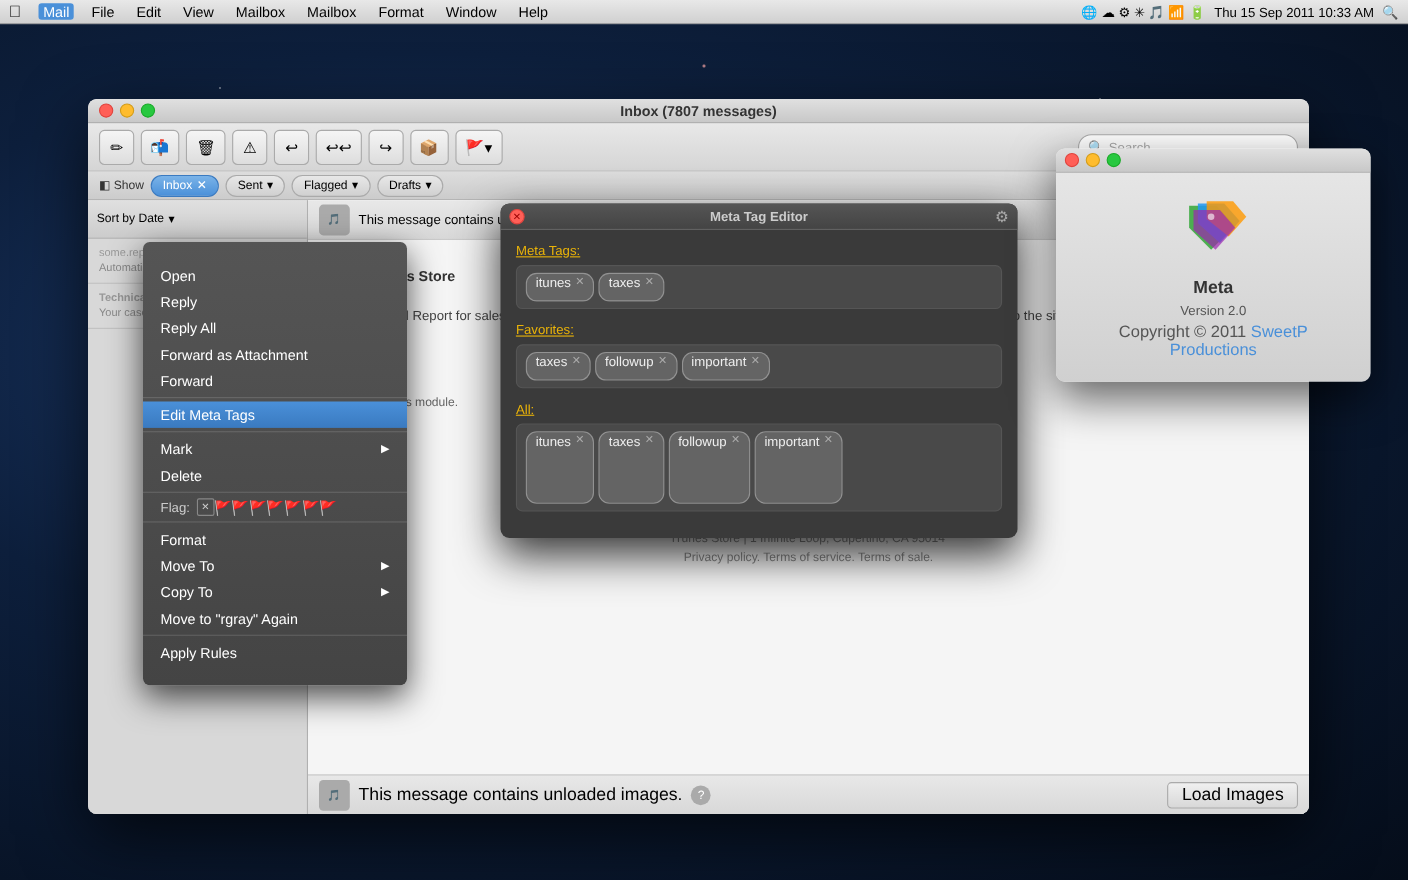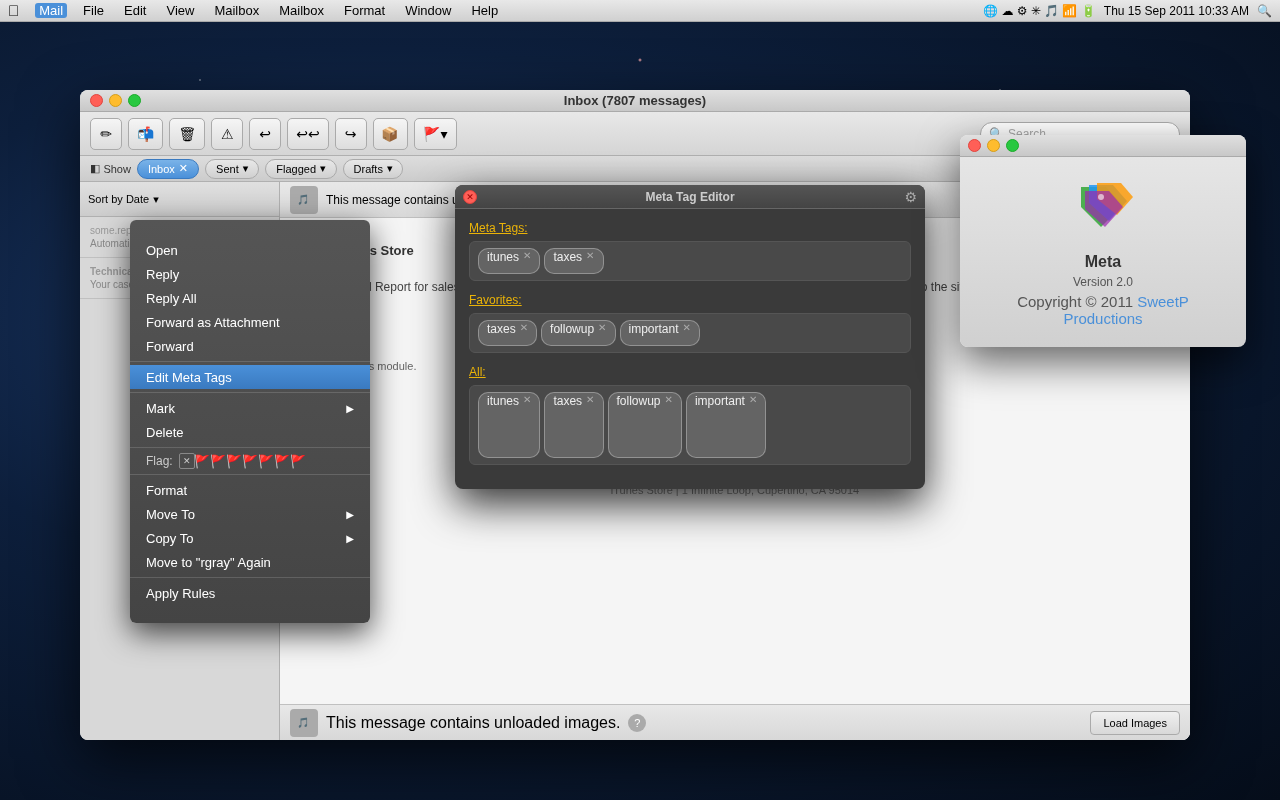--- a/index.html
+++ b/index.html
@@ -291,21 +291,21 @@
       padding: 0 10px;
       gap: 8px;
     }
     .load-images-btn {
       margin-left: auto;
       height: 24px;
       padding: 0 12px;
       background: linear-gradient(to bottom, #f0f0f0, #d8d8d8);
       border: 1px solid #aaa;
       border-radius: 4px;
-      font-size: 11px;
+      font-size: 16px;
       cursor: pointer;
       display: flex;
       align-items: center;
     }
     .help-circle {
       width: 18px;
       height: 18px;
       background: #aaa;
       border-radius: 50%;
       display: flex;
@@ -642,20 +642,21 @@
             <div class="help-question">?</div>
           </div>
           <p style="font-size:11px;color:#666;margin-bottom:4px;">Report supports module.</p>
           <p style="font-size:12px;color:#4a90d9;margin-bottom:20px;">iTunes Store</p>
           <div style="text-align:center;margin-top:20px;">
             <div class="help-question">?</div>
           </div>
           <div style="text-align:center;margin-top:30px;font-size:11px;color:#888;line-height:1.6;">
             <div>iTunes for Mac and Windows</div>
             <div>iTunes Store | 1 Infinite Loop, Cupertino, CA 95014</div>
+            <div>Privacy policy. Terms of service. Terms of sale.</div>
           </div>
         </div>
 
         <div class="bottom-banner">
           <div class="sender-avatar">
             <span>🎵</span>
           </div>
           <span>This message contains unloaded images.</span>
           <div class="help-circle">?</div>
           <div class="load-images-btn">Load Images</div>

